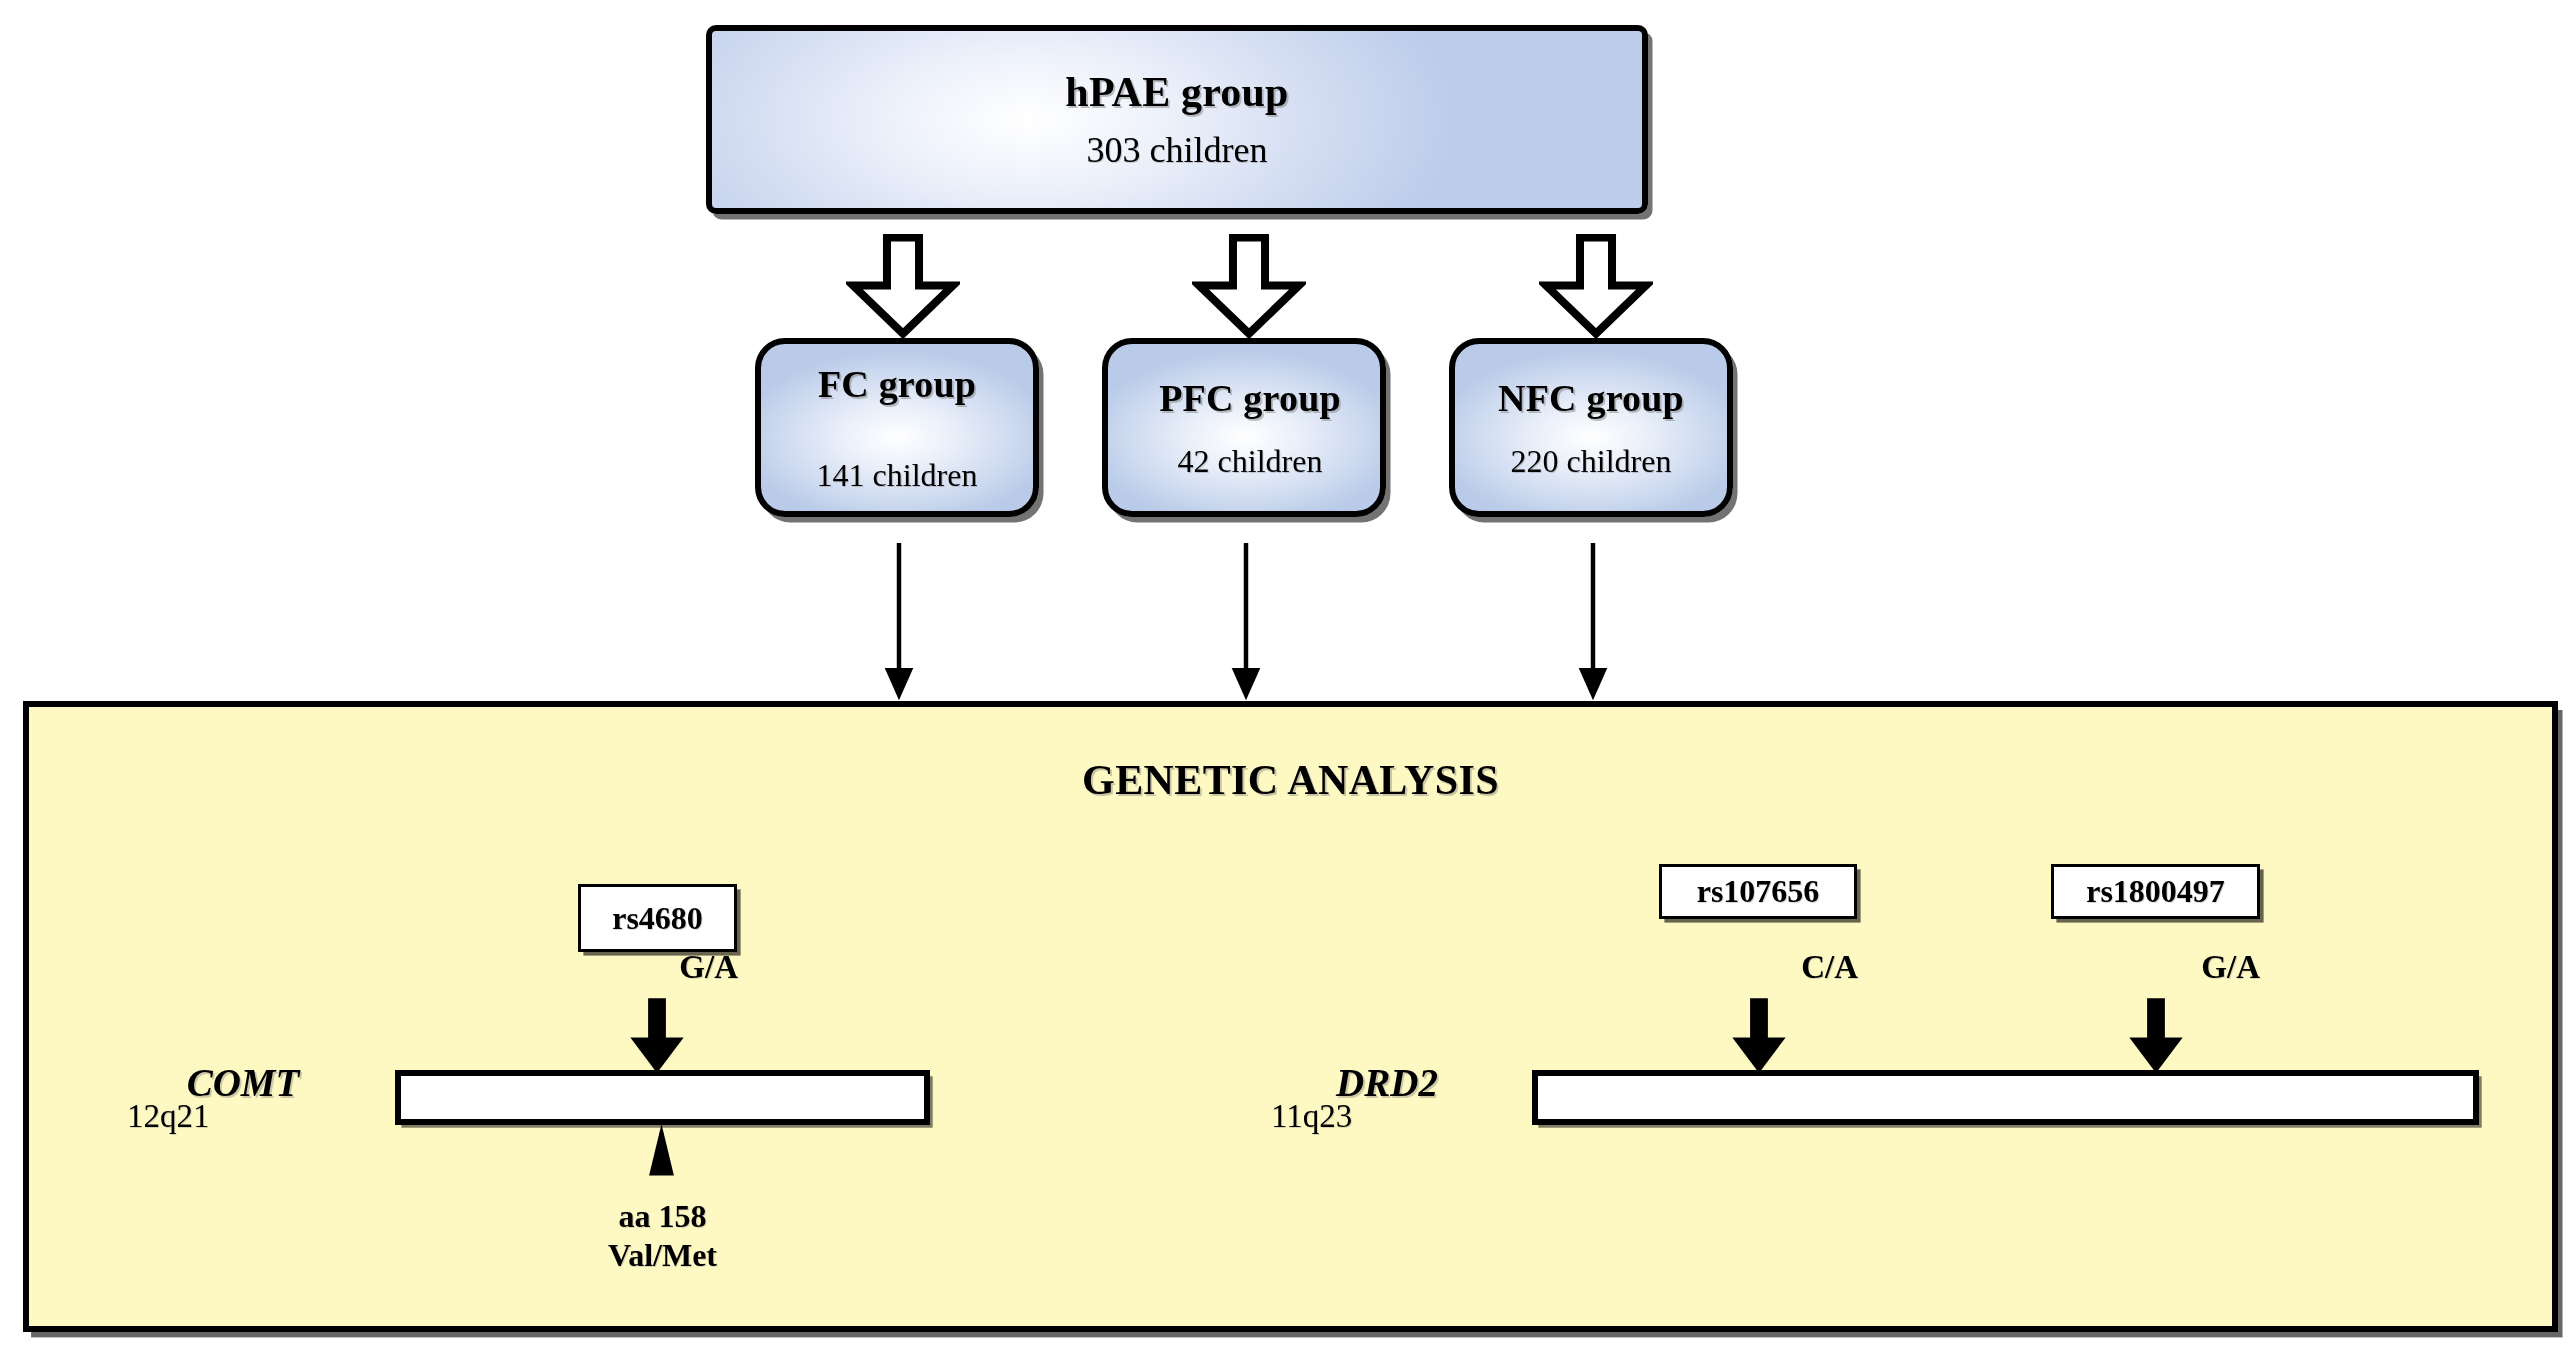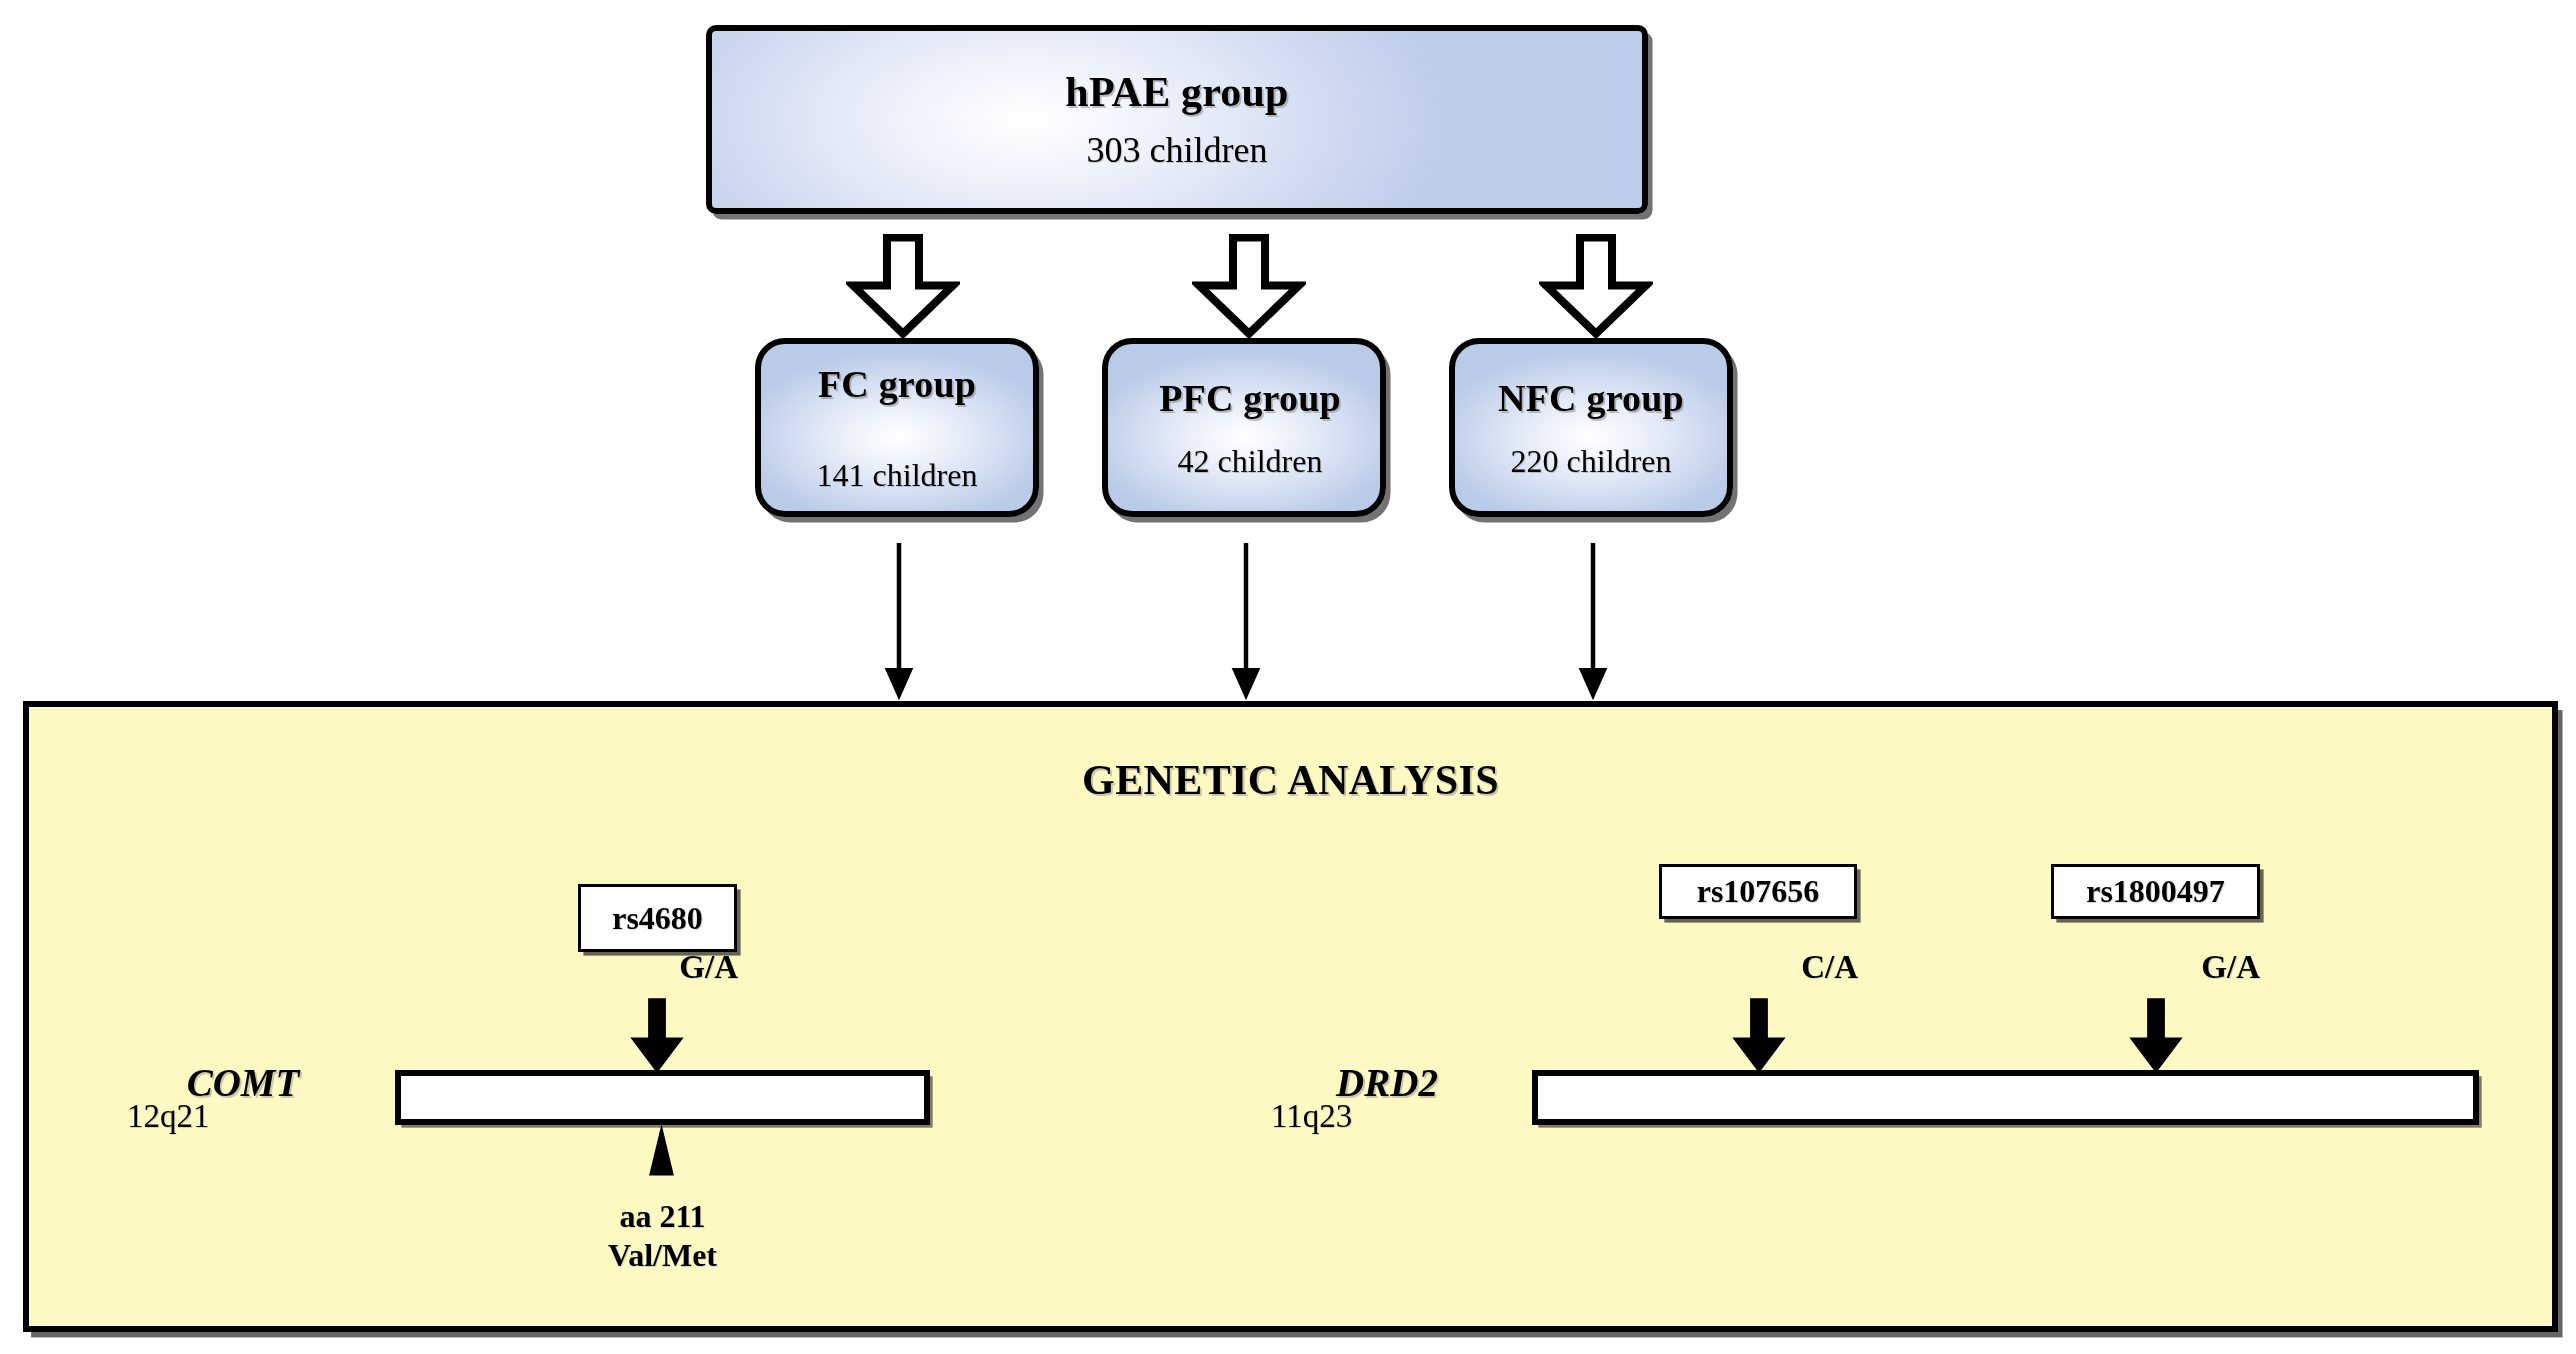--- a/index.html
+++ b/index.html
@@ -227,21 +227,21 @@
       <span>12q21</span>
     </div>
 
     <div class="gene-bar" style="left:366px; top:363px; width:535px; height:55px;"></div>
 
     <svg class="solid-arrow" style="left:613px; top:417px;" width="39" height="55" viewBox="0 0 44 62">
       <polygon points="22,0 36,58 8,58" fill="#000000"></polygon>
     </svg>
 
     <div class="aa-note" style="left:526px; top:490px; width:215px;">
-      <div>aa 211</div>
+      <div>aa 158</div>
       <div>Val/Met</div>
     </div>
 
     <div class="snp-box" style="left:1630px; top:157px; width:198px; height:55px;">
       <span>rs107656</span>
     </div>
 
     <div class="allele" style="left:1631px; top:242px; width:198px;">
       <span>C/A</span>
     </div>

